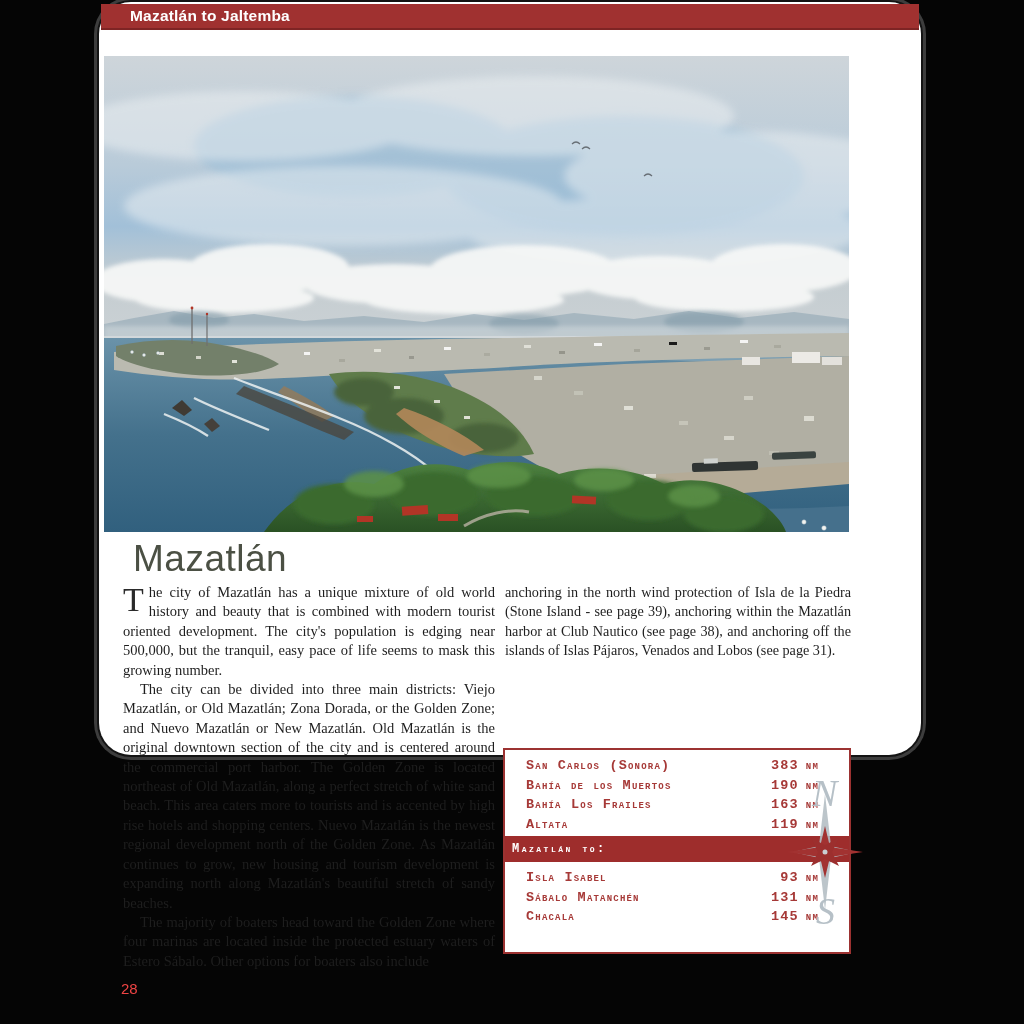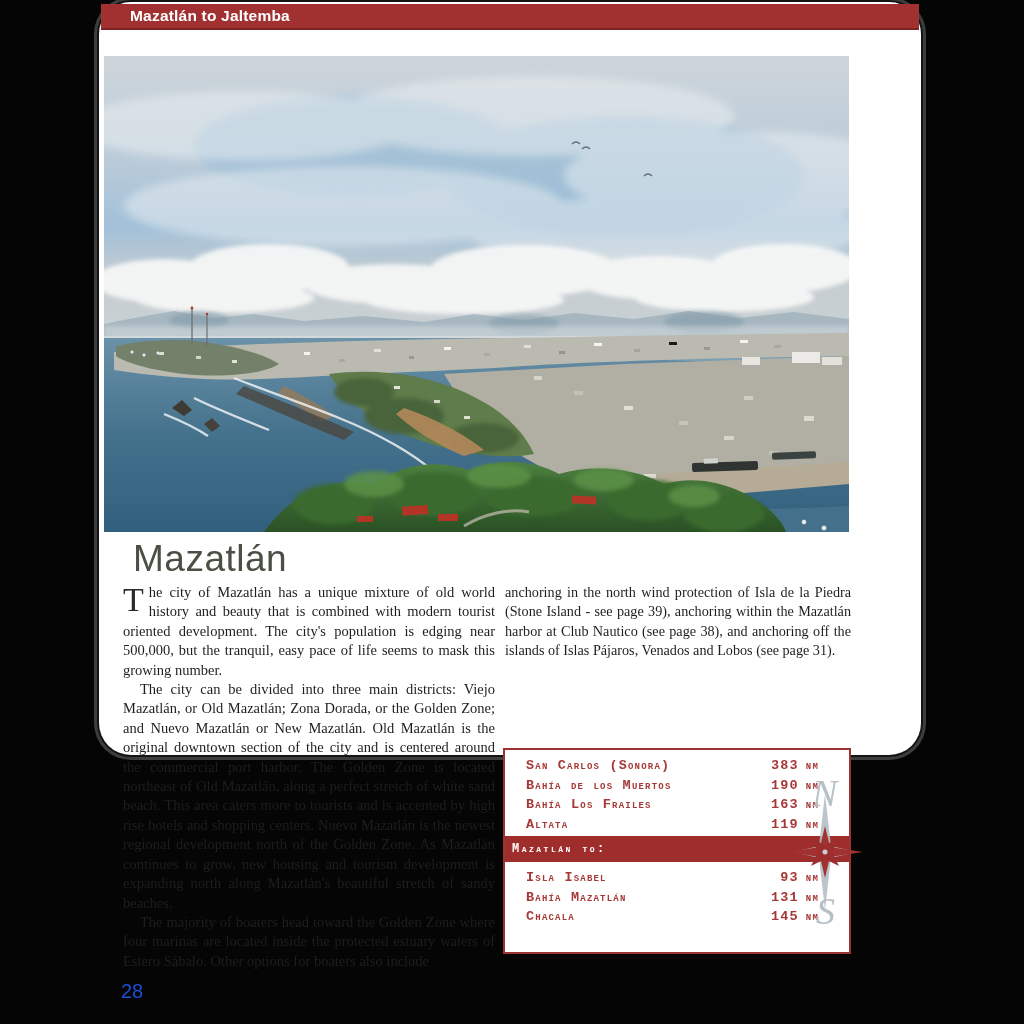--- a/index.html
+++ b/index.html
@@ -61,21 +61,21 @@
   .trow .tunit{margin-left:7px;}
   .tband{
     height:26px;line-height:26px;background:#9e2d2c;color:#ffffff;
     padding-left:7px;font-size:12px;font-weight:bold;
     font-variant:small-caps;letter-spacing:2.5px;white-space:nowrap;
   }
   .compass{position:absolute;left:679px;top:762px;width:100px;height:175px;z-index:6;pointer-events:none;}
   
   .page-number{
     position:absolute;left:22px;top:978px;
-    font-family:"Liberation Sans",sans-serif;font-size:20px;color:#1d4ed8;
+    font-family:"Liberation Sans",sans-serif;font-size:15px;color:#ef4444;
   }
 </style>
 </head>
 <body>
 
 <div class="page">
 
   <div class="header-bar">
     <span class="bar-title">Mazatlán to Jaltemba</span>
   </div>
@@ -316,21 +316,21 @@
         <span class="tval"><span>119</span><span class="tunit">nm</span></span>
       </div>
     </div>
     <div class="tband">Mazatlán to:</div>
     <div class="tsection">
       <div class="trow">
         <span class="tdest">Isla Isabel</span>
         <span class="tval"><span>93</span><span class="tunit">nm</span></span>
       </div>
       <div class="trow">
-        <span class="tdest">Bahía Mazatlán</span>
+        <span class="tdest">Sábalo Matanchén</span>
         <span class="tval"><span>131</span><span class="tunit">nm</span></span>
       </div>
       <div class="trow">
         <span class="tdest">Chacala</span>
         <span class="tval"><span>145</span><span class="tunit">nm</span></span>
       </div>
     </div>
   </div>
 
   <svg class="compass" viewBox="0 0 100 175" xmlns="http://www.w3.org/2000/svg">

